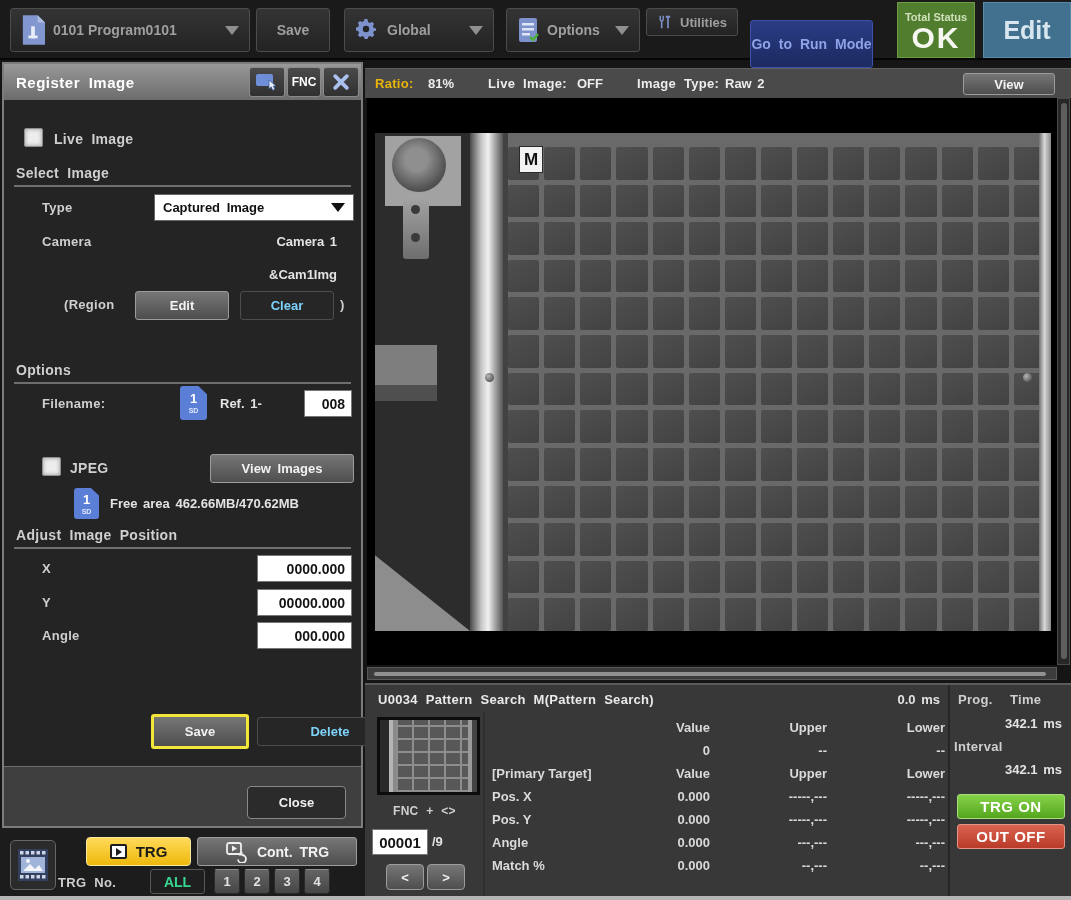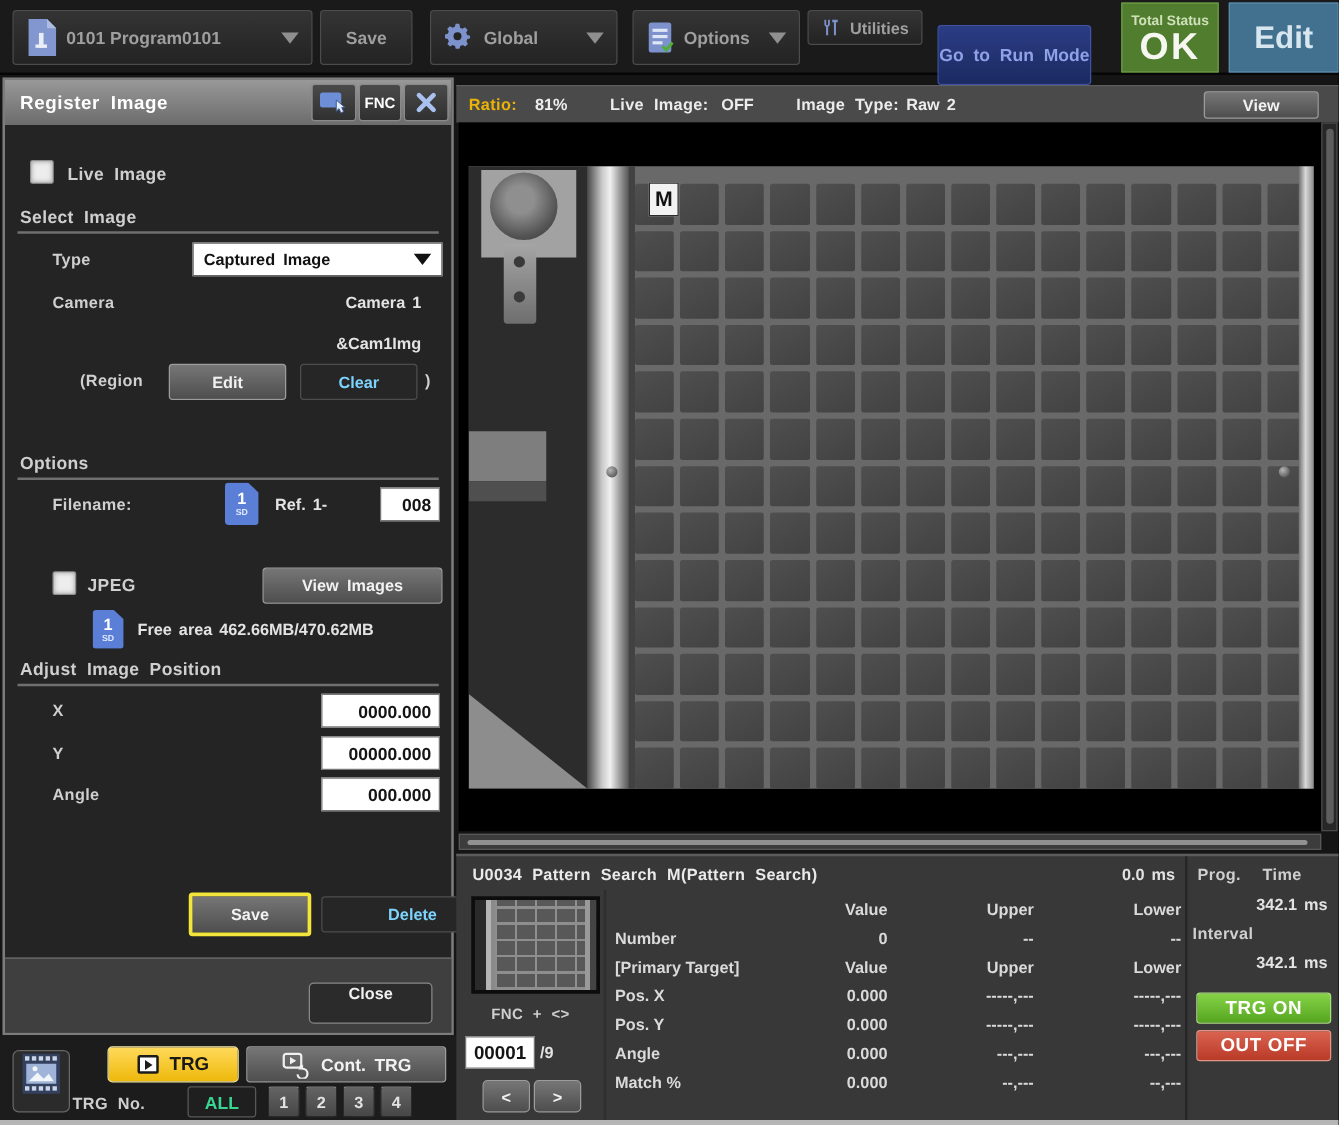--- a/index.html
+++ b/index.html
@@ -25,21 +25,21 @@
 .edit-box { background:var(--edit_blue,#41718f); border:1px solid #5a8aa8; color:#d8e6ef; font-size:25px;
             display:flex; align-items:center; justify-content:center; }
 
 
 .lbl { color:#cfcfcf; font-size:13px; word-spacing:4px; letter-spacing:.3px; white-space:nowrap; }
 .val { color:#e3e3e3; font-size:13px; word-spacing:2px; white-space:nowrap; }
 .btn-grad { background:linear-gradient(#767676,#4e4e4e); border:1px solid #9c9c9c; border-radius:3px;
             color:#f2f2f2; font-size:13px; display:flex; align-items:center; justify-content:center;
             word-spacing:3px; }
 .btn-dark { background:#2b2b2b; border:1px solid #888; border-radius:4px; color:#f0f0f0; font-size:13px;
-            display:flex; align-items:flex-start; justify-content:center; word-spacing:3px; }
+            display:flex; align-items:center; justify-content:center; word-spacing:3px; }
 .btn-disabled { background:#262626; border:1px solid #4d4d4d; border-radius:3px; color:#7dd3fc;
             font-size:13px; display:flex; align-items:center; justify-content:center; }
 .input-w { background:#fff; color:#141414; border:1px solid #777; font-weight:bold; text-align:right;
            font-size:14px; font-family:inherit; padding:0 6px; width:100%; height:100%; }
 .checkbox { background:#ededed; border:1px solid #8f8f8f; border-radius:2px;
             box-shadow:inset 0 0 4px #9a9a9a; width:19px; height:19px; }
 .section-line { height:2px; background:#6f6f6f; }
 .sd { background:var(--sd_blue,#5b7fd6); border-radius:3px; color:#fff; text-align:center;
       clip-path:polygon(0 0,68% 0,100% 24%,100% 100%,0 100%); display:flex; flex-direction:column;
       align-items:center; justify-content:center; line-height:1; }
@@ -593,21 +593,20 @@
   <div class="abs btn-grad" style="left:427px;top:864px;width:38px;height:26px;border-radius:4px;">
     <span>&gt;</span>
   </div>
 
   <div class="trow" style="top:716px;">
     <span class="tcell c1">Value</span>
     <span class="tcell c2">Upper</span>
     <span class="tcell c3">Lower</span>
   </div>
   <div class="trow" style="top:739px;">
-    <span class="tcell c0">Number</span>
     <span class="tcell c1">0</span>
     <span class="tcell c2">--</span>
     <span class="tcell c3">--</span>
   </div>
   <div class="trow" style="top:762px;">
     <span class="tcell c0">[Primary Target]</span>
     <span class="tcell c1">Value</span>
     <span class="tcell c2">Upper</span>
     <span class="tcell c3">Lower</span>
   </div>

